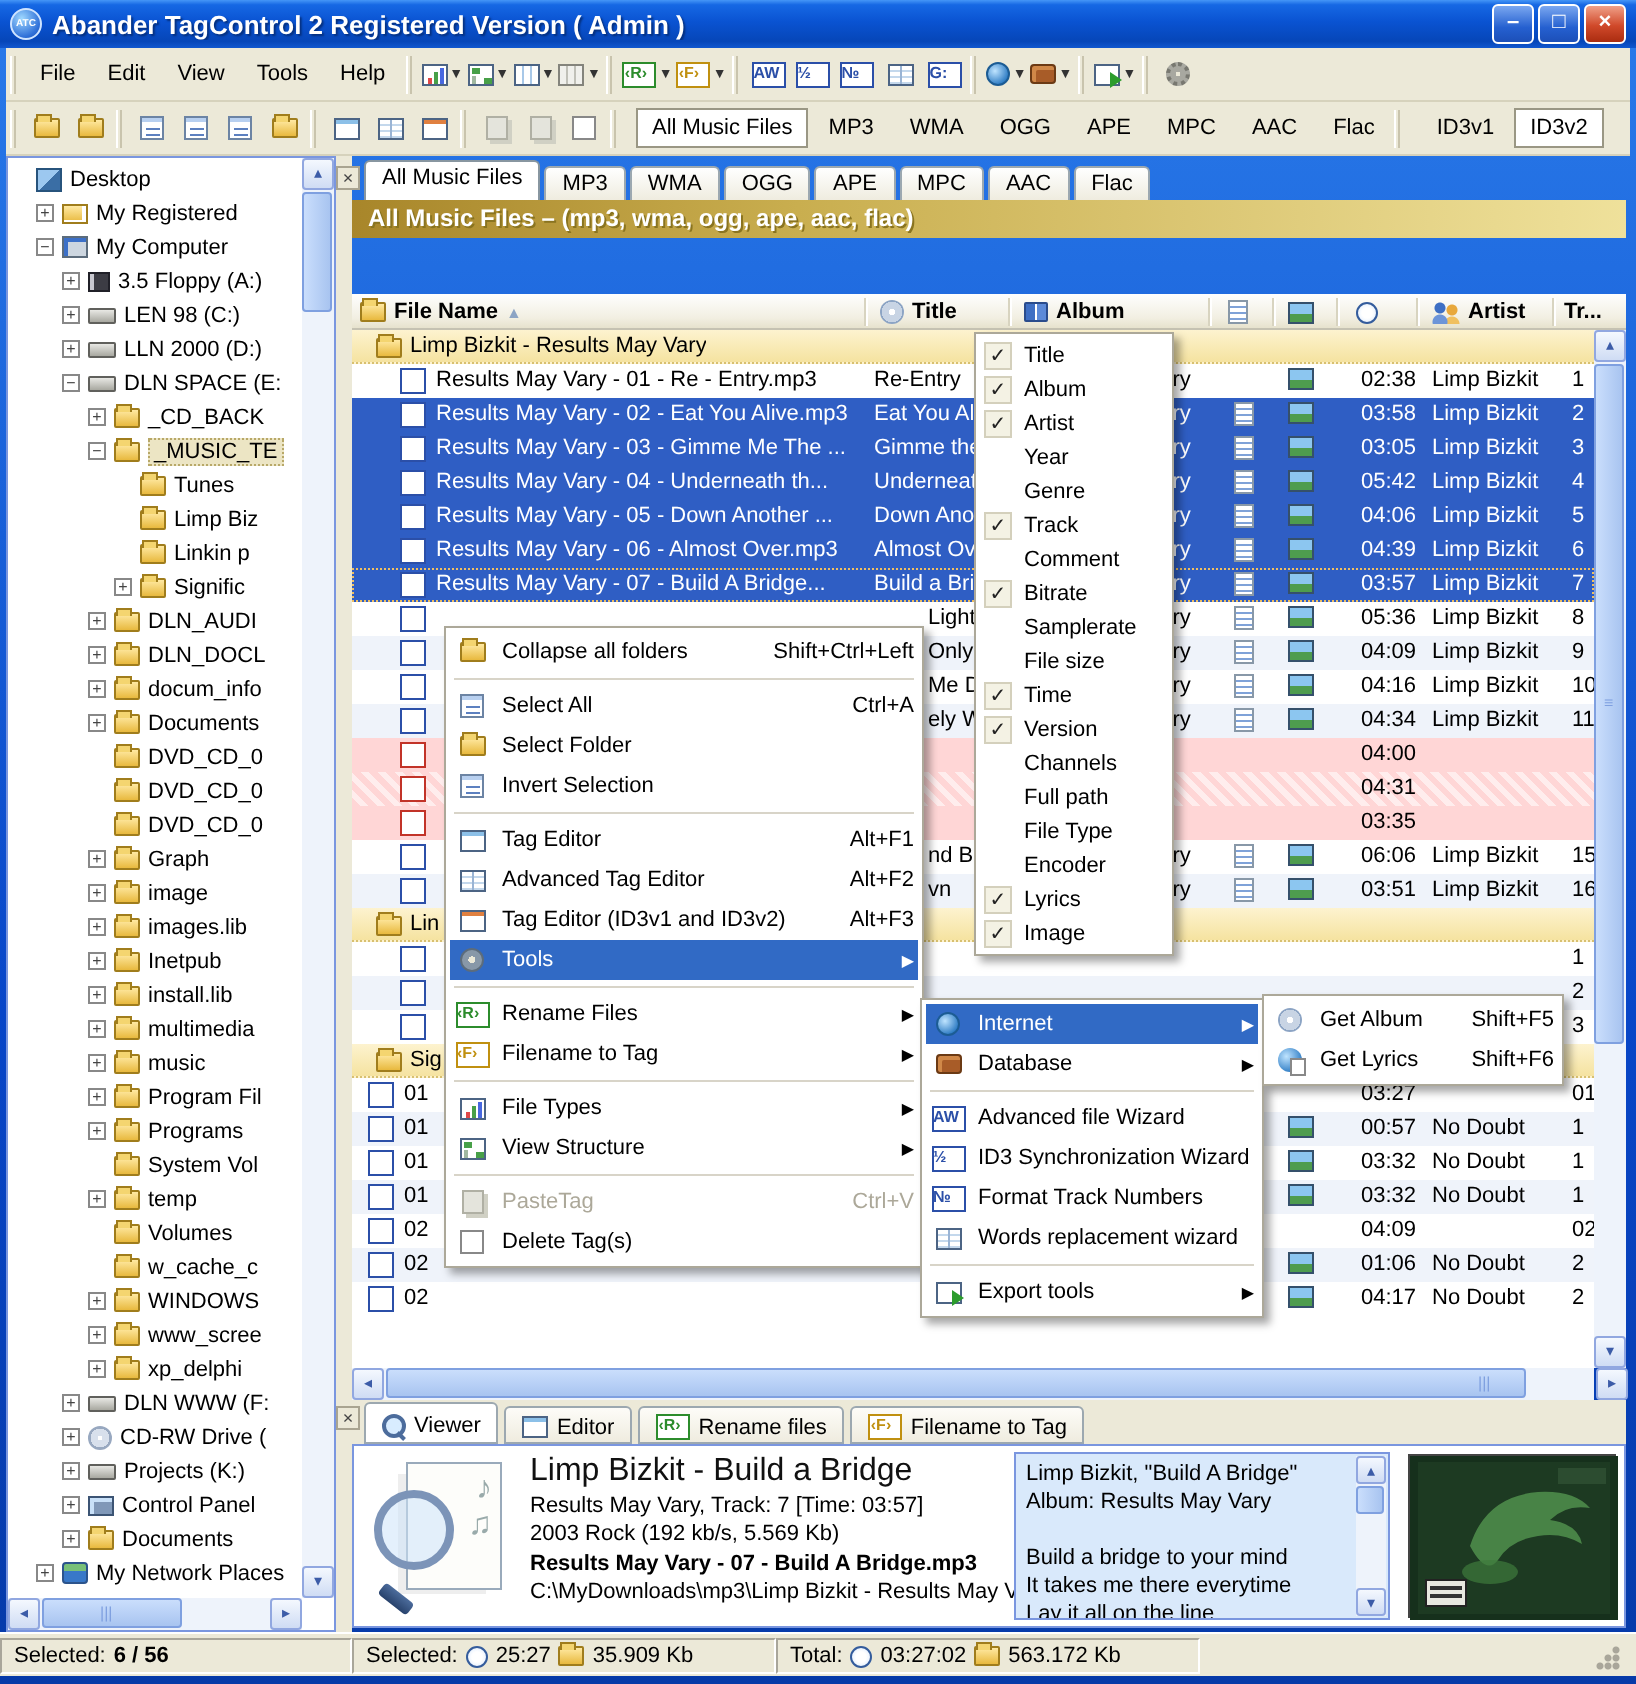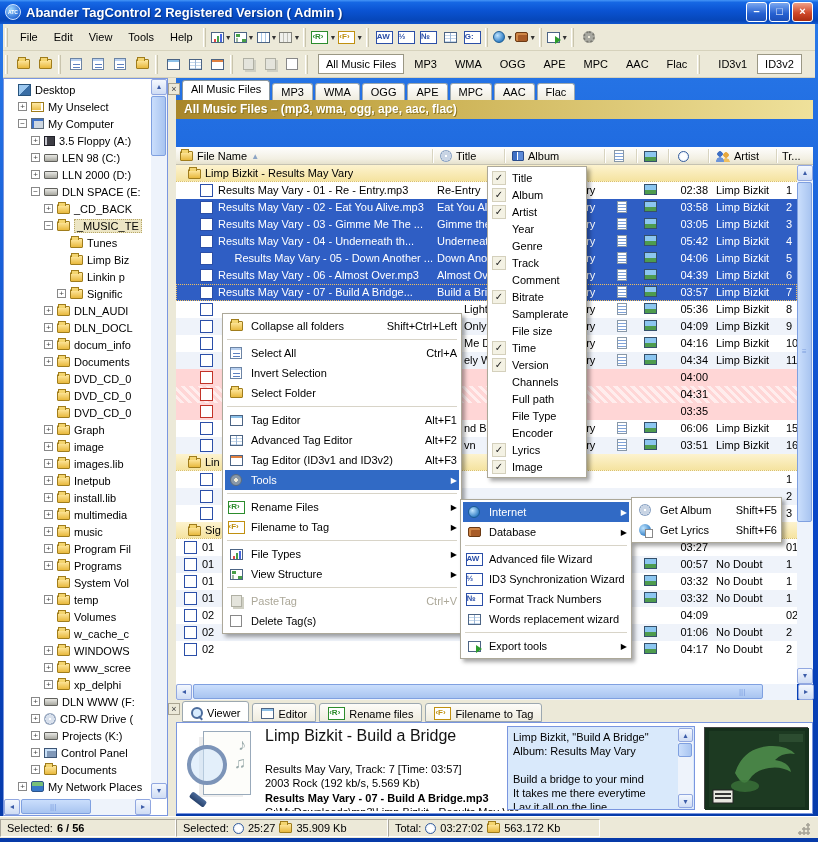--- a/index.html
+++ b/index.html
@@ -91,21 +91,21 @@
   .banner{position:absolute;left:176px;top:100px;width:637px;height:19px;background:linear-gradient(90deg,#a8862a,#c9ae4f 35%,#efe19b 100%);color:#fff;font-weight:bold;font-size:12px;line-height:19px;padding-left:8px;text-shadow:1px 1px 0 #8a7420;}
   .addr{position:absolute;left:176px;top:119px;width:637px;height:28px;background:#ece9d8;border-bottom:1px solid #c5c2b2;display:flex;align-items:center;gap:4px;padding:0 6px;}
   .combo{flex:1;height:20px;background:#fff;border:1px solid #7a96df;display:flex;align-items:center;}
   .combo .val{background:#316ac5;color:#fff;padding:1px 3px;margin-left:2px;}
   .combo .drop{margin-left:auto;width:17px;height:18px;background:linear-gradient(180deg,#e2ecfd,#aec7f2);border-left:1px solid #7a96df;color:#2c4ca0;font-size:8px;text-align:center;line-height:18px;}
   .navbtn{width:20px;height:20px;border-radius:3px;text-align:center;line-height:18px;font-weight:bold;color:#fff;}
   .nav-back{background:radial-gradient(circle at 35% 30%,#8ce89c,#2c9c44 70%);border:1px solid #1c7430;border-radius:50%;}
   .nav-ref{background:#fff;border:1px solid #9cb0d0;color:#2c9c44;}
   .nav-fold{background:linear-gradient(180deg,#ffe9a2,#e8b93e);border:1px solid #a07d1c;}
   
-  .hdr{position:absolute;left:176px;top:147px;width:637px;height:18px;background:linear-gradient(180deg,#fefefe,#f2efe2 70%,#e6e2cd);border-bottom:1px solid #c5c2b2;}
+  .hdr{position:absolute;left:176px;top:147px;width:637px;height:18px;background:linear-gradient(180deg,#fefefe,#f2efe2 70%,#e6e2cd);border-bottom:1px solid #c5c2b2;font-weight:bold;}
   .hcell{position:absolute;top:0;height:18px;display:flex;align-items:center;gap:4px;color:#000;}
   .hsep{position:absolute;top:2px;height:14px;width:2px;border-left:1px solid #d8d4c0;border-right:1px solid #fff;}
   .sorttri{color:#8ca4c4;font-size:8px;}
   .list{position:absolute;left:176px;top:165px;width:637px;height:519px;background:#fff;overflow:hidden;}
   .lrow{position:relative;height:17px;background:#fff;color:#000;}
   .lrow.alt{background:#eff3fa;}
   .lrow.sel{background:#2f5ec4;color:#fff;}
   .lrow.pink{background:#ffd6d6;}
   .lrow.pinkh{background:repeating-linear-gradient(45deg,#ffd6d6 0 3px,#ffeded 3px 6px);}
   .lrow.folderrow{background:linear-gradient(180deg,#fdf3cf,#f5e3a0);border-bottom:1px dotted #d8c070;}
@@ -134,21 +134,21 @@
   
   .btabs{position:absolute;left:176px;top:700px;width:637px;height:22px;background:#ece9d8;display:flex;align-items:flex-end;gap:3px;padding-left:6px;}
   .btab{height:19px;padding:2px 8px 0;display:flex;gap:4px;align-items:center;background:linear-gradient(180deg,#fdfcf8,#efecdf);border:1px solid #9ca8b0;border-radius:3px 3px 0 0;}
   .btab.active{background:#fff;height:21px;}
   .viewer{position:absolute;left:176px;top:722px;width:637px;height:92px;background:#fff;border:1px solid #7a96df;}
   .bigmag{position:absolute;left:10px;top:6px;width:66px;height:76px;}
   .bigdoc{position:absolute;right:2px;top:2px;width:48px;height:64px;background:#fdfdfa;border:1px solid #9ab;box-shadow:-6px 4px 0 -2px #eee;color:#9aa;font-size:16px;text-align:right;padding:4px;}
   .bigcircle{position:absolute;left:0;top:16px;width:40px;height:40px;border:4px solid #7c94b8;border-radius:50%;background:rgba(205,228,250,.55);}
   .bighandle{position:absolute;left:2px;bottom:2px;width:18px;height:7px;background:linear-gradient(180deg,#4c6c9c,#28426c);transform:rotate(38deg);border-radius:2px;}
   .vtext{position:absolute;left:88px;top:4px;width:330px;height:84px;overflow:hidden;}
-  .vtitle{font-size:16px;color:#111;margin-bottom:18px;white-space:nowrap;}
+  .vtitle{font-size:16px;color:#111;margin-bottom:2px;white-space:nowrap;}
   .vline{margin-bottom:2px;white-space:nowrap;}
   .vfile{font-weight:bold;margin:3px 0 2px;white-space:nowrap;}
   .lyrics{position:absolute;left:330px;top:3px;width:188px;height:84px;background:#d9e9fb;border:1px solid #7a96df;padding:3px 20px 3px 5px;line-height:14px;overflow:hidden;}
   .lyrics .lsb{position:absolute;right:1px;top:1px;width:15px;bottom:1px;background:#eef3fb;}
   .art{position:absolute;left:527px;top:4px;width:104px;height:82px;background:#16301c;border:1px solid #444;}
   
   .status{position:absolute;left:0;top:816px;width:818px;height:22px;background:#ece9d8;border-top:1px solid #fff;display:flex;}
   .seg{height:18px;margin-top:2px;border:1px solid;border-color:#a9a69a #fff #fff #a9a69a;display:flex;align-items:center;gap:4px;padding:0 6px;white-space:nowrap;}
   .seg b{font-weight:bold;}
   .gripdots{margin-left:auto;align-self:flex-end;width:14px;height:14px;background:radial-gradient(circle at 3px 11px,#a9a69a 1.5px,transparent 2px),radial-gradient(circle at 7px 7px,#a9a69a 1.5px,transparent 2px),radial-gradient(circle at 11px 3px,#a9a69a 1.5px,transparent 2px),radial-gradient(circle at 7px 11px,#a9a69a 1.5px,transparent 2px),radial-gradient(circle at 11px 7px,#a9a69a 1.5px,transparent 2px),radial-gradient(circle at 11px 11px,#a9a69a 1.5px,transparent 2px);}
@@ -300,21 +300,21 @@
     <div class="trows" id="tree-rows">
         <div class="trow">
           <span class="tspc"></span>
           <span class="ic desktopi"></span>
           <span class="tlabel">Desktop</span>
         </div>
         <div class="trow">
           <span class="tspc"></span>
           <span class="texp">+</span>
           <span class="ic docsi"></span>
-          <span class="tlabel">My Unselect</span>
+          <span class="tlabel">My Registered</span>
         </div>
         <div class="trow">
           <span class="tspc"></span>
           <span class="texp">−</span>
           <span class="ic compi"></span>
           <span class="tlabel">My Computer</span>
         </div>
         <div class="trow">
           <span class="tspc"></span>
           <span class="tspc"></span>
@@ -732,21 +732,21 @@
           <span class="cell c-title">Underneath the Gun</span>
           <span class="cell c-album">Results May Vary</span>
           <span class="ic doci cicon" style="left: 441px;"></span>
           <span class="ic imgi cicon" style="left: 468px;"></span>
           <span class="cell c-time">05:42</span>
           <span class="cell c-art">Limp Bizkit</span>
           <span class="cell c-tr">4</span>
         </div>
         <div class="lrow sel">
           <span class="ic mp3i cicon" style="left: 24px;"></span>
-          <span class="cell" style="left: 42px; width: 215px; text-align: right;">Results May Vary - 05 - Down Another ...</span>
+          <span class="cell" style="left: 42px; width: 215px;">Results May Vary - 05 - Down Another ...</span>
           <span class="cell c-title">Down Another Day</span>
           <span class="cell c-album">Results May Vary</span>
           <span class="ic doci cicon" style="left: 441px;"></span>
           <span class="ic imgi cicon" style="left: 468px;"></span>
           <span class="cell c-time">04:06</span>
           <span class="cell c-art">Limp Bizkit</span>
           <span class="cell c-tr">5</span>
         </div>
         <div class="lrow sel">
           <span class="ic mp3i cicon" style="left: 24px;"></span>
@@ -1109,29 +1109,29 @@
       <div class="msep"></div>
       <div class="mrow">
         <span class="micon">
           <span class="ic listi"></span>
         </span>
         <span class="mlabel">Select All</span>
         <span class="msc">Ctrl+A</span>
       </div>
       <div class="mrow">
         <span class="micon">
+          <span class="ic fold"></span>
+        </span>
+        <span class="mlabel">Select Folder</span>
+      </div>
+      <div class="mrow">
+        <span class="micon">
           <span class="ic listi"></span>
         </span>
         <span class="mlabel">Invert Selection</span>
-      </div>
-      <div class="mrow">
-        <span class="micon">
-          <span class="ic fold"></span>
-        </span>
-        <span class="mlabel">Select Folder</span>
       </div>
       <div class="msep"></div>
       <div class="mrow">
         <span class="micon">
           <span class="ic paneli"></span>
         </span>
         <span class="mlabel">Tag Editor</span>
         <span class="msc">Alt+F1</span>
       </div>
       <div class="mrow">

